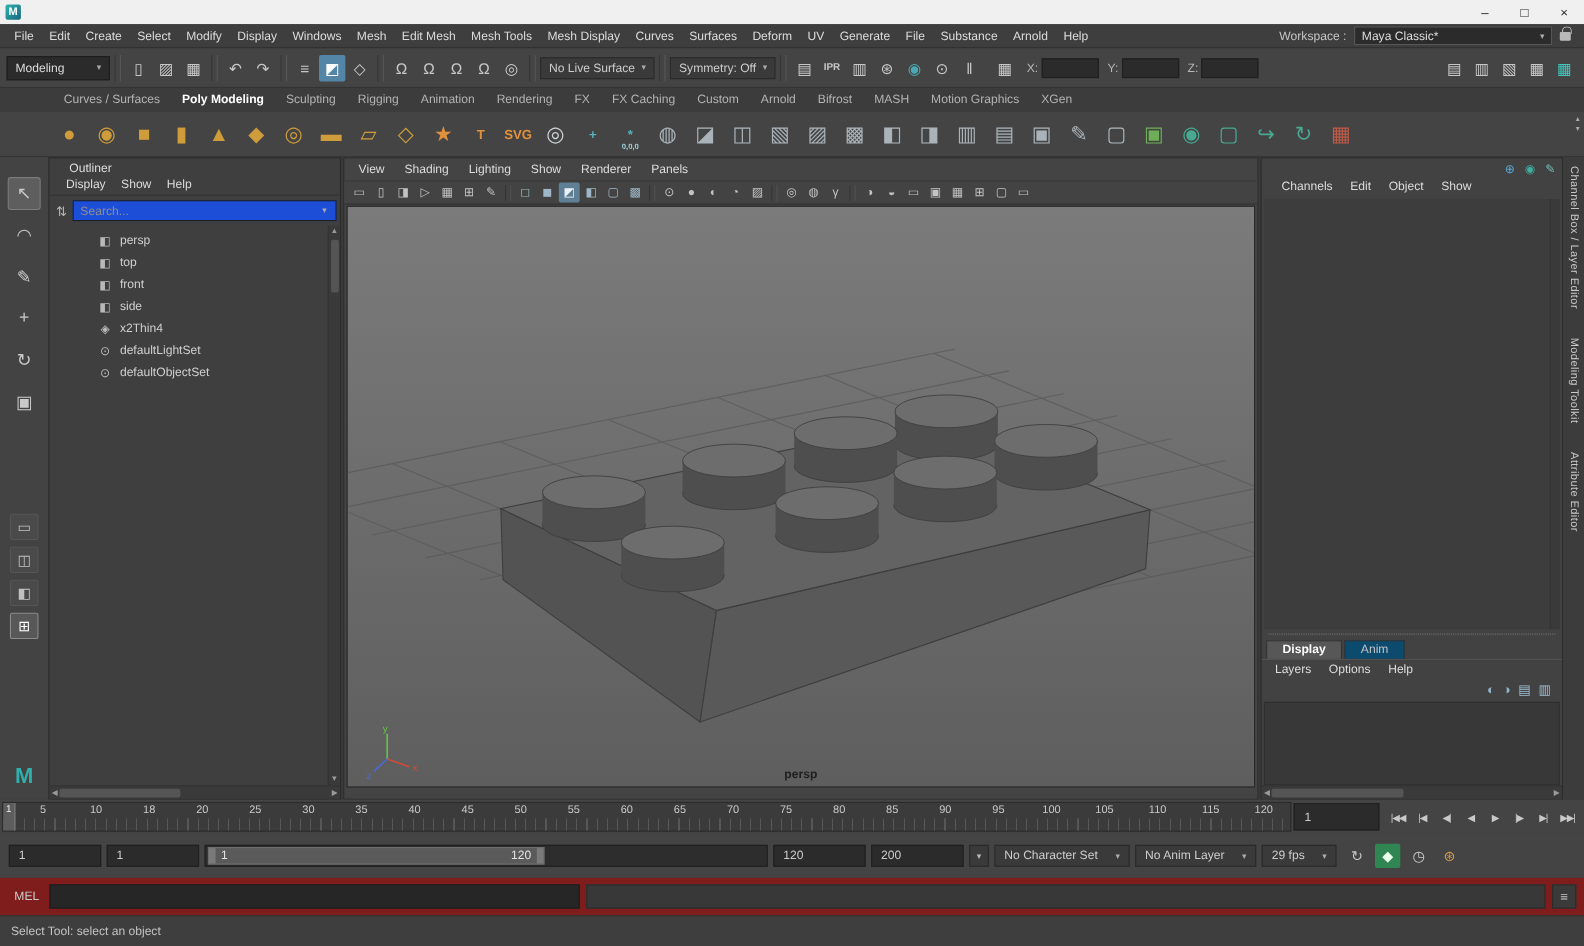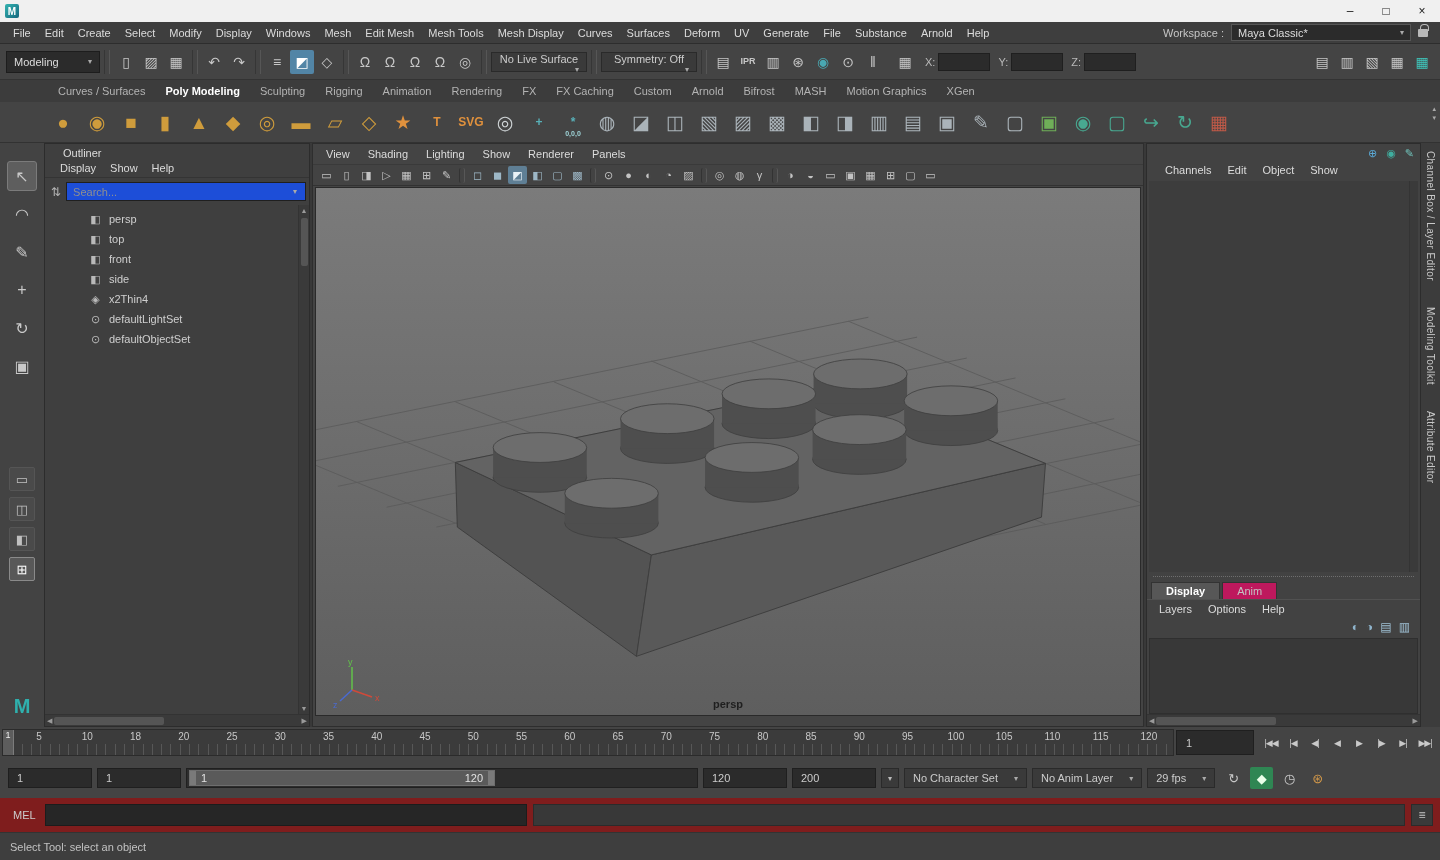--- a/index.html
+++ b/index.html
@@ -26,21 +26,21 @@
   .lock-icon::before { content:""; position:absolute; left:1.5px; top:-5px; width:7px; height:6px; border:1.5px solid #b9b9b9; border-bottom:none; border-radius:4px 4px 0 0; }
 
   
   .statusline { top:44px; height:36px; background:#444; border-bottom:1px solid #333; display:flex; align-items:center; padding:0 6px; }
   .mode-select { width:94px; height:22px; background:#2b2b2b; border:1px solid #1d1d1d; display:flex; align-items:center; padding:0 7px; color:#ddd; }
   .sl-sep { width:6px; height:24px; margin:0 4px; border-left:1px solid #363636; border-right:1px solid #565656; }
   .sl-group { display:flex; align-items:center; gap:1px; }
   .sl-icon { width:24px; height:24px; display:flex; flex-direction:column; align-items:center; justify-content:center; color:#c7c7c7; font-size:14px; border-radius:2px; line-height:1; }
   .sl-icon.active { background:#5285a6; color:#fff; }
   .sl-icon.text { font-size:9px; font-weight:bold; }
-  .flat-field { height:20px; background:#3a3a3a; border:1px solid #2a2a2a; display:flex; align-items:center; padding:0 7px; color:#ccc; min-width:96px;flex-direction:column; }
+  .flat-field { height:20px; background:#3a3a3a; border:1px solid #2a2a2a; display:flex; align-items:center; padding:0 7px; color:#ccc; min-width:96px; }
   .coord-group { display:flex; align-items:center; margin-left:8px; }
   .xyz-label { color:#b9b9b9; margin:0 3px 0 8px; }
   input.xyz-input { width:52px; height:18px; background:#2b2b2b; border:1px solid #1f1f1f; color:#ccc; font:inherit; padding:0 4px; }
   .sl-right { margin-left:auto; display:flex; align-items:center; gap:1px; }
 
   
   .shelf-left { position:absolute; left:0; top:80px; width:44px; height:63px; display:flex; flex-direction:column; align-items:center; justify-content:space-around; color:#b5b5b5; }
   .shelf-left .ic { font-size:13px; }
   .shelftabs { top:80px; height:22px; background:#3c3c3c; display:flex; align-items:center; padding-left:48px; }
   .shelf-tab { padding:3px 10px; color:#b3b3b3; }
@@ -92,21 +92,21 @@
   .axis-widget { position:absolute; left:16px; bottom:6px; }
 
   .channelbox { position:absolute; left:1146px; top:0; width:275px; height:584px; background:#424242; border:1px solid #2c2c2c; display:flex; flex-direction:column; }
   .cb-corner { position:absolute; top:3px; right:6px; display:flex; gap:9px; font-size:11px; }
   .cb-menus { display:flex; padding:20px 8px 4px 10px; }
   .cb-menus .menu-item { padding:0 8px; }
   .cb-empty { flex:1; background:#3d3d3d; margin:1px 2px; position:relative; }
   .cb-vtrack { position:absolute; right:0; top:0; bottom:0; width:9px; background:#3a3a3a; border-left:1px solid #343434; }
   .cb-divider { border-top:1px dotted #6e6e6e; margin:3px 6px; }
   .le-tabs { display:flex; gap:2px; padding:2px 4px 0 4px; }
-  .le-tab { padding:2px 14px; background:#be185d; border:1px solid #333; border-bottom:none; color:#c3c3c3; }
+  .le-tab { padding:2px 14px; background:#0c4a6e; border:1px solid #333; border-bottom:none; color:#c3c3c3; }
   .le-tab.active { background:#575757; color:#fff; font-weight:bold; }
   .le-menus { display:flex; padding:3px 4px; border-top:1px solid #515151; }
   .le-menus .menu-item { padding:0 8px; }
   .le-actions { display:flex; justify-content:flex-end; gap:7px; padding:2px 10px 4px 10px; font-size:12px; }
   .le-list { height:76px; background:#383838; border:1px solid #2f2f2f; margin:0 2px; }
 
   .righttabs { position:absolute; left:1421px; top:0; width:19px; height:584px; background:#3c3c3c; display:flex; flex-direction:column; align-items:center; gap:26px; padding-top:8px; }
   .rt-label { writing-mode:vertical-rl; font-size:10px; color:#c9c9c9; letter-spacing:.4px; white-space:nowrap; }
 
   

